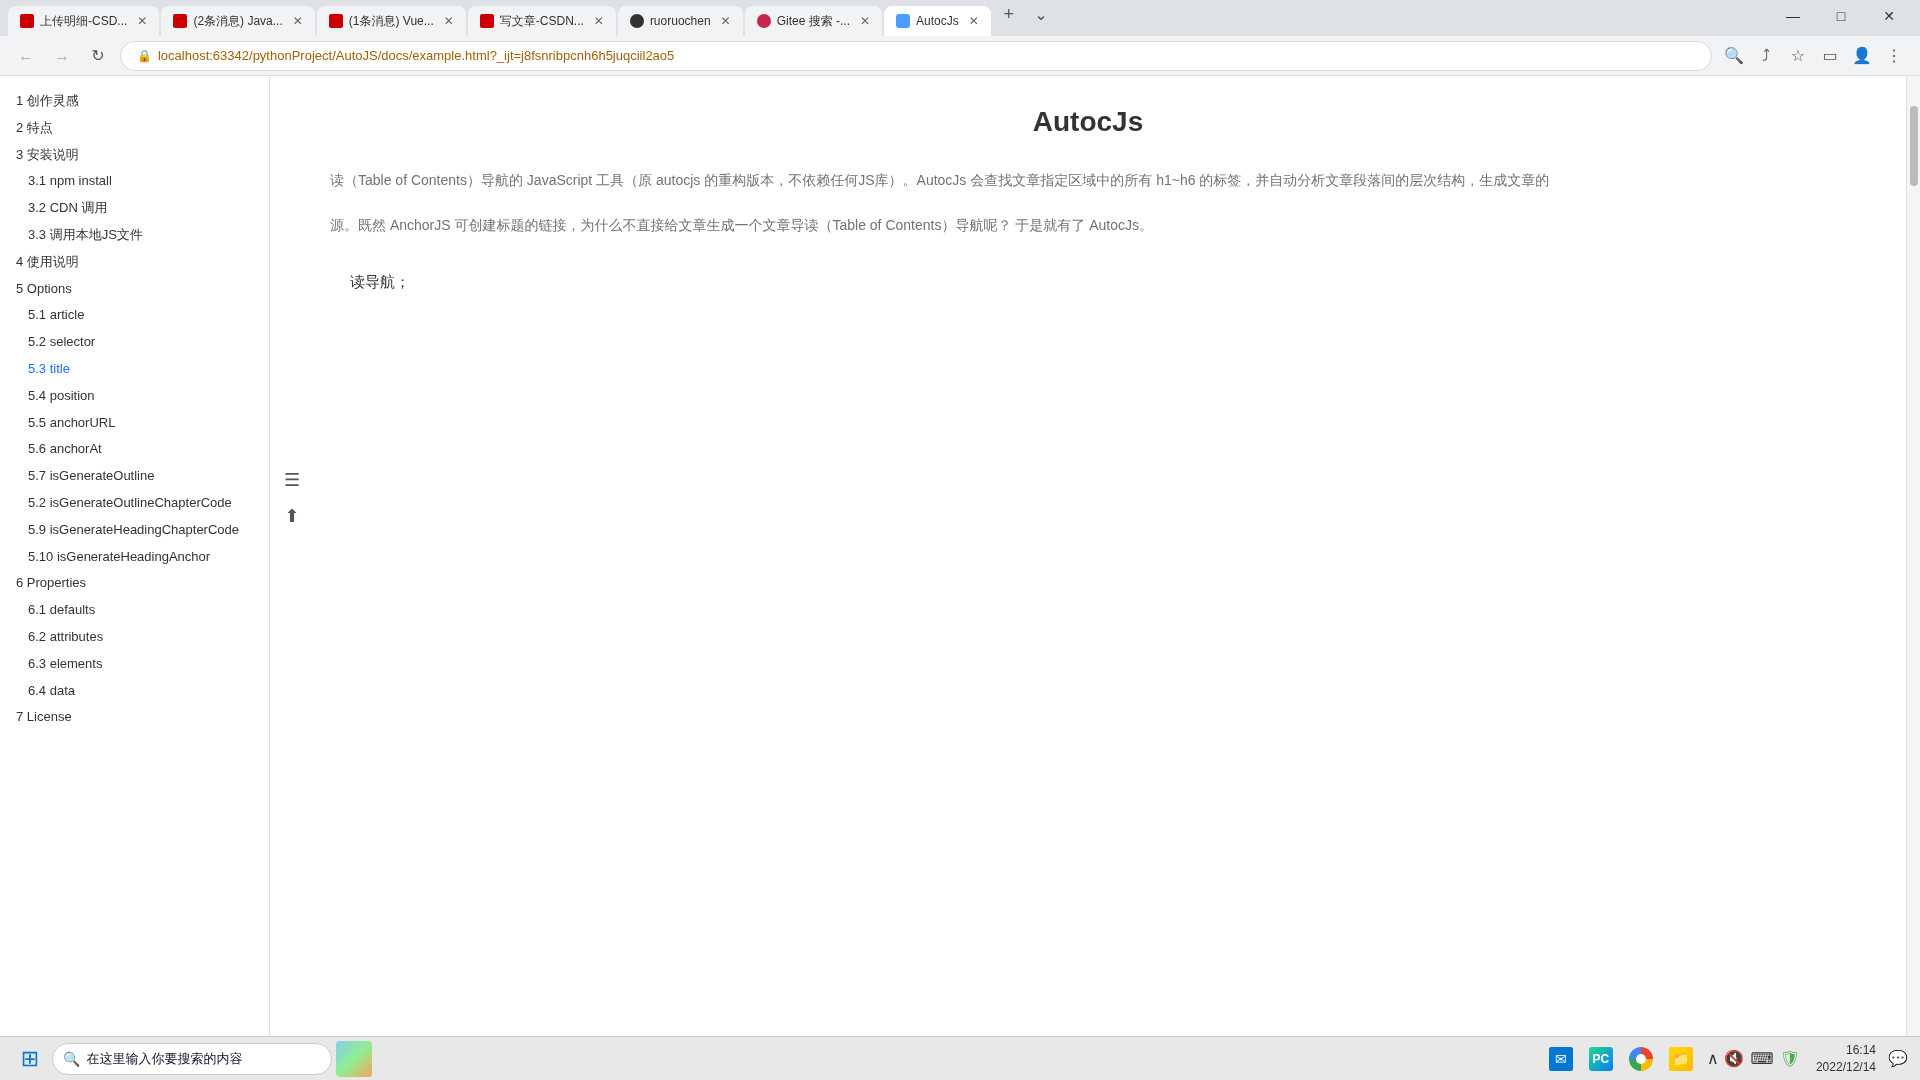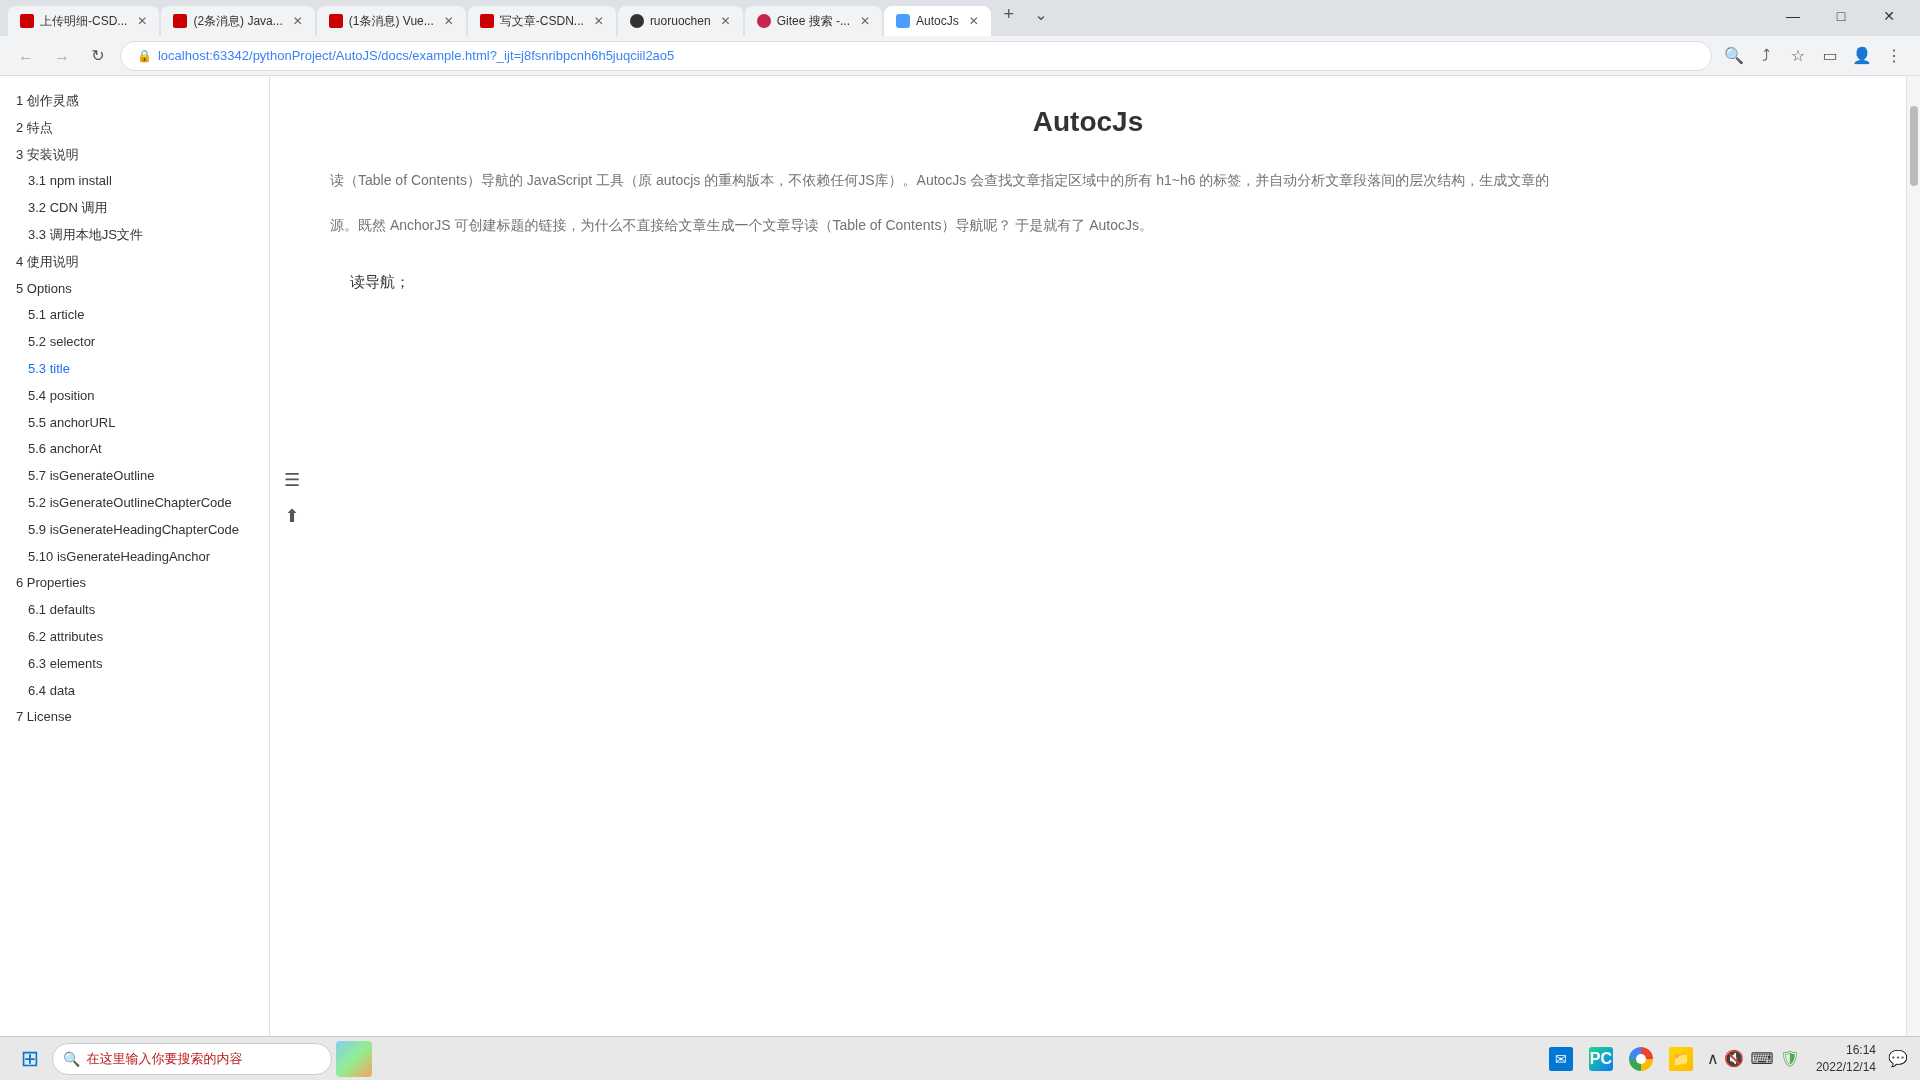--- a/index.html
+++ b/index.html
@@ -26,21 +26,21 @@
     .tab-overflow { width: 28px; height: 28px; display: flex; align-items: center; justify-content: center; font-size: 16px; color: #555; cursor: pointer; }
     .window-controls { margin-left: auto; display: flex; gap: 2px; }
     .win-btn { width: 46px; height: 32px; display: flex; align-items: center; justify-content: center; font-size: 14px; color: #333; cursor: pointer; }
 
     
     .address-bar { height: 40px; background: #f1f3f4; display: flex; align-items: center; padding: 4px 12px; gap: 8px; border-bottom: 1px solid #ddd; }
     .nav-btn { width: 28px; height: 28px; display: flex; align-items: center; justify-content: center; color: #555; font-size: 16px; cursor: pointer; border-radius: 50%; }
     .nav-btn.disabled { color: #aaa; cursor: default; }
     .address-input { flex: 1; height: 30px; background: #fff; border: 1px solid #ddd; border-radius: 15px; padding: 0 16px; font-size: 13px; color: #333; display: flex; align-items: center; gap: 6px; }
     .address-input .lock-icon { color: #555; font-size: 12px; }
-    .address-text { font-size: 13px; color: #3b82f6; }
+    .address-text { font-size: 13px; color: #a16207; }
     .browser-actions { display: flex; gap: 4px; }
     .browser-action-btn { width: 28px; height: 28px; display: flex; align-items: center; justify-content: center; color: #555; font-size: 16px; cursor: pointer; border-radius: 50%; }
 
     
     .browser-content { flex: 1; display: flex; background: #fff; overflow: hidden; }
 
     
     .toc-sidebar { width: 270px; min-width: 270px; border-right: 1px solid #e0e0e0; padding: 12px 0; overflow-y: auto; background: #fff; }
     .toc-title { text-align: center; font-size: 14px; color: #333; padding: 6px 0 10px; font-weight: normal; }
     .toc-item { display: block; padding: 3px 16px; font-size: 13px; color: #333; cursor: pointer; line-height: 1.6; }
@@ -63,29 +63,29 @@
 
     
     .scrollbar-track { width: 14px; background: #f5f5f5; border-left: 1px solid #e0e0e0; position: relative; }
     .scrollbar-thumb { width: 8px; height: 80px; background: #bbb; border-radius: 4px; position: absolute; top: 30px; left: 3px; }
 
     
     .taskbar { height: 44px; background: #e8e8e8; display: flex; align-items: center; padding: 0 8px; border-top: 1px solid #ccc; position: fixed; bottom: 0; width: 1920px; z-index: 100; }
     .start-btn { width: 44px; height: 44px; display: flex; align-items: center; justify-content: center; font-size: 22px; color: #0078d4; cursor: pointer; }
     .search-box { display: flex; align-items: center; height: 32px; background: #fff; border: 1px solid #ccc; border-radius: 16px; padding: 0 10px; width: 280px; gap: 6px; }
     .search-icon-win { font-size: 14px; color: #555; }
-    .search-text-win { font-size: 13px; color: #b91c1c; font-family: Liberation Serif, serif; }
+    .search-text-win { font-size: 13px; color: #0f172a; font-family: Liberation Serif, serif; }
     .landscape-icon { width: 44px; height: 44px; display: flex; align-items: center; justify-content: center; cursor: pointer; }
     .landscape-img { width: 36px; height: 36px; background: linear-gradient(135deg, #87ceeb, #90ee90, #f4a460); border-radius: 4px; }
     .taskbar-spacer { flex: 1; }
     .taskbar-icons { display: flex; align-items: center; gap: 4px; }
     .taskbar-icon { width: 36px; height: 36px; display: flex; align-items: center; justify-content: center; cursor: pointer; border-radius: 4px; }
     .taskbar-icon-chrome { width: 24px; height: 24px; border-radius: 50%; background: conic-gradient(#ea4335 0deg 90deg, #fbbc05 90deg 180deg, #34a853 180deg 270deg, #4285f4 270deg 360deg); position: relative; }
     .taskbar-icon-chrome::after { content: ''; position: absolute; top: 50%; left: 50%; transform: translate(-50%, -50%); width: 10px; height: 10px; background: #fff; border-radius: 50%; }
-    .taskbar-icon-pycharm { width: 24px; height: 24px; background: linear-gradient(135deg, #21d789, #087cfa); border-radius: 3px; display: flex; align-items: center; justify-content: center; font-size: 16px; font-weight: bold; color: #fff; }
+    .taskbar-icon-pycharm { width: 24px; height: 24px; background: linear-gradient(135deg, #21d789, #087cfa); border-radius: 3px; display: flex; align-items: center; justify-content: center; font-size: 12px; font-weight: bold; color: #fff; }
     .sys-tray { display: flex; align-items: center; gap: 6px; padding: 0 8px; }
     .tray-icon { font-size: 16px; color: #333; cursor: pointer; }
     .datetime { font-size: 12px; color: #333; text-align: right; line-height: 1.4; cursor: pointer; padding: 0 8px; }
     .notification-btn { width: 28px; height: 28px; display: flex; align-items: center; justify-content: center; font-size: 16px; color: #333; cursor: pointer; }
   </style>
 </head>
 <body>
 
 <div class="browser-frame">
 

